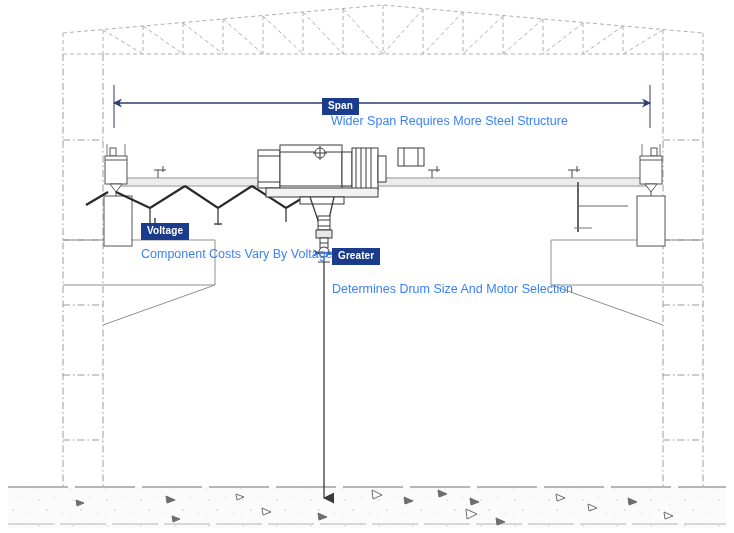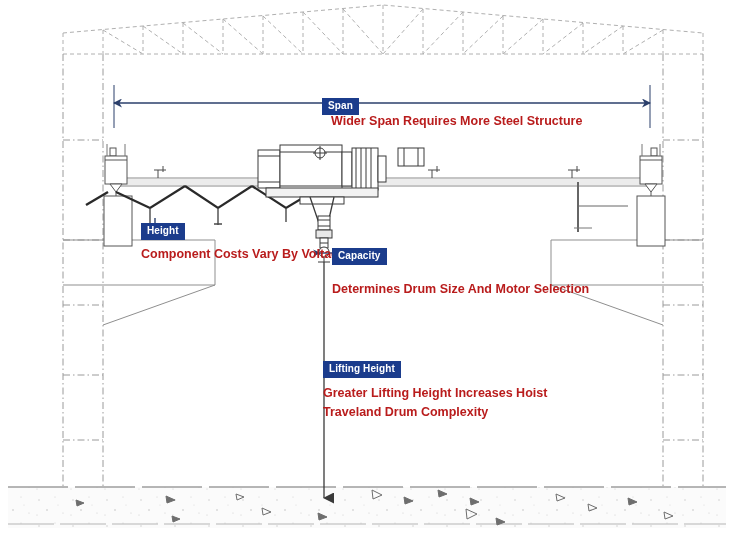--- a/index.html
+++ b/index.html
@@ -4,21 +4,21 @@
 <style>
   html,body{margin:0;padding:0;background:#ffffff;}
   body{width:734px;height:533px;overflow:hidden;
        font-family:"Liberation Sans","DejaVu Sans",sans-serif;}
   #stage{position:relative;width:634px;height:533px;background:#fff;}
   #art{position:absolute;left:0;top:0;width:734px;height:533px;}
   .anno{position:absolute;}
   .badge{display:inline-block;background:#1b3c8c;color:#fff;
          font-size:10px;font-weight:bold;line-height:1;
          padding:3px 6px 4px 6px;letter-spacing:.1px;white-space:nowrap;}
-  .body-line{color:#b91c1c;font-size:12.5px;font-weight:bold;
+  .body-line{color:#3b82f6;font-size:12.5px;font-weight:normal;
              line-height:1.55;white-space:nowrap;}
   .a-voltage{left:141px;top:220px;}
   .a-capacity{left:332px;top:245px;}
   .a-lift{left:323px;top:358px;}
   .a-span-badge{left:322px;top:95px;}
   .a-span-text{left:331px;top:112px;}
 </style>
 </head>
 <body>
 
@@ -213,28 +213,23 @@
   </svg>
 
   <div class="anno a-span-badge">
     <span class="badge">Span</span>
   </div>
   <div class="anno a-span-text">
     <div class="body-line">Wider Span Requires More Steel Structure</div>
   </div>
 
   <div class="anno a-voltage">
-    <span class="badge">Height</span>
+    <span class="badge">Voltage</span>
     <div class="body-line" style="margin-top:5px;">Component Costs Vary By Voltage</div>
   </div>
 
   <div class="anno a-capacity">
-    <span class="badge">Capacity</span>
+    <span class="badge">Greater</span>
     <div class="body-line" style="margin-top:15px;">Determines Drum Size And Motor Selection</div>
   </div>
 
-  <div class="anno a-lift">
-    <span class="badge">Lifting Height</span>
-    <div class="body-line" style="margin-top:6px;">Greater Lifting Height Increases Hoist</div>
-    <div class="body-line">Traveland Drum Complexity</div>
-  </div>
 
 </div>
 
 </body></html>

